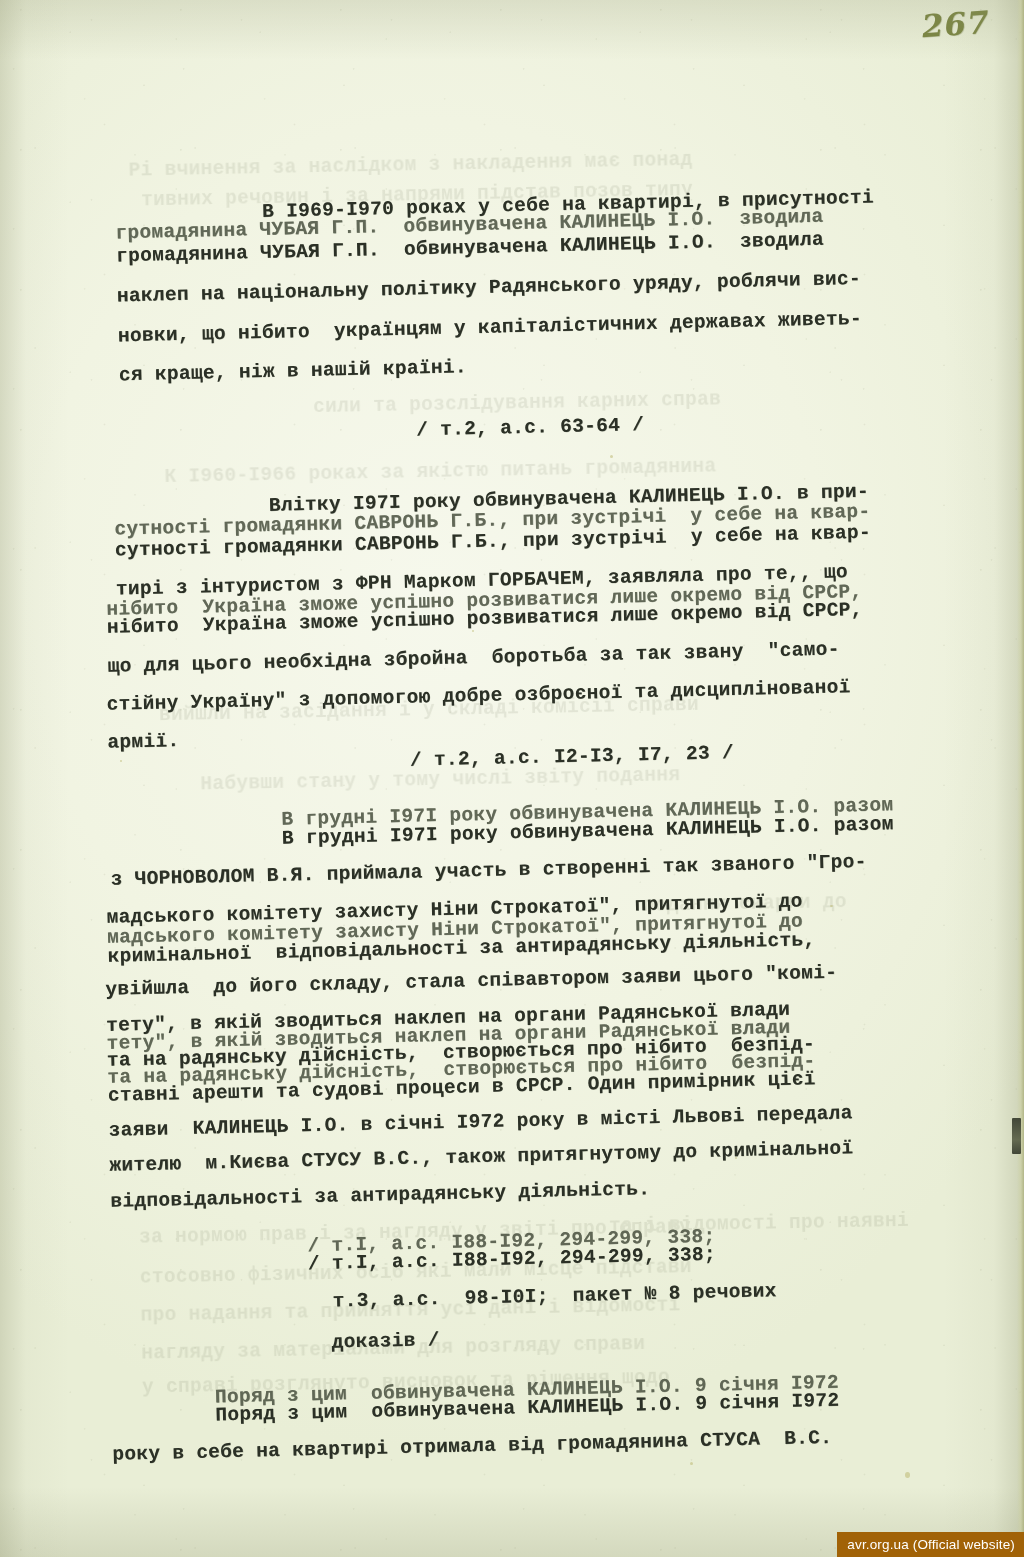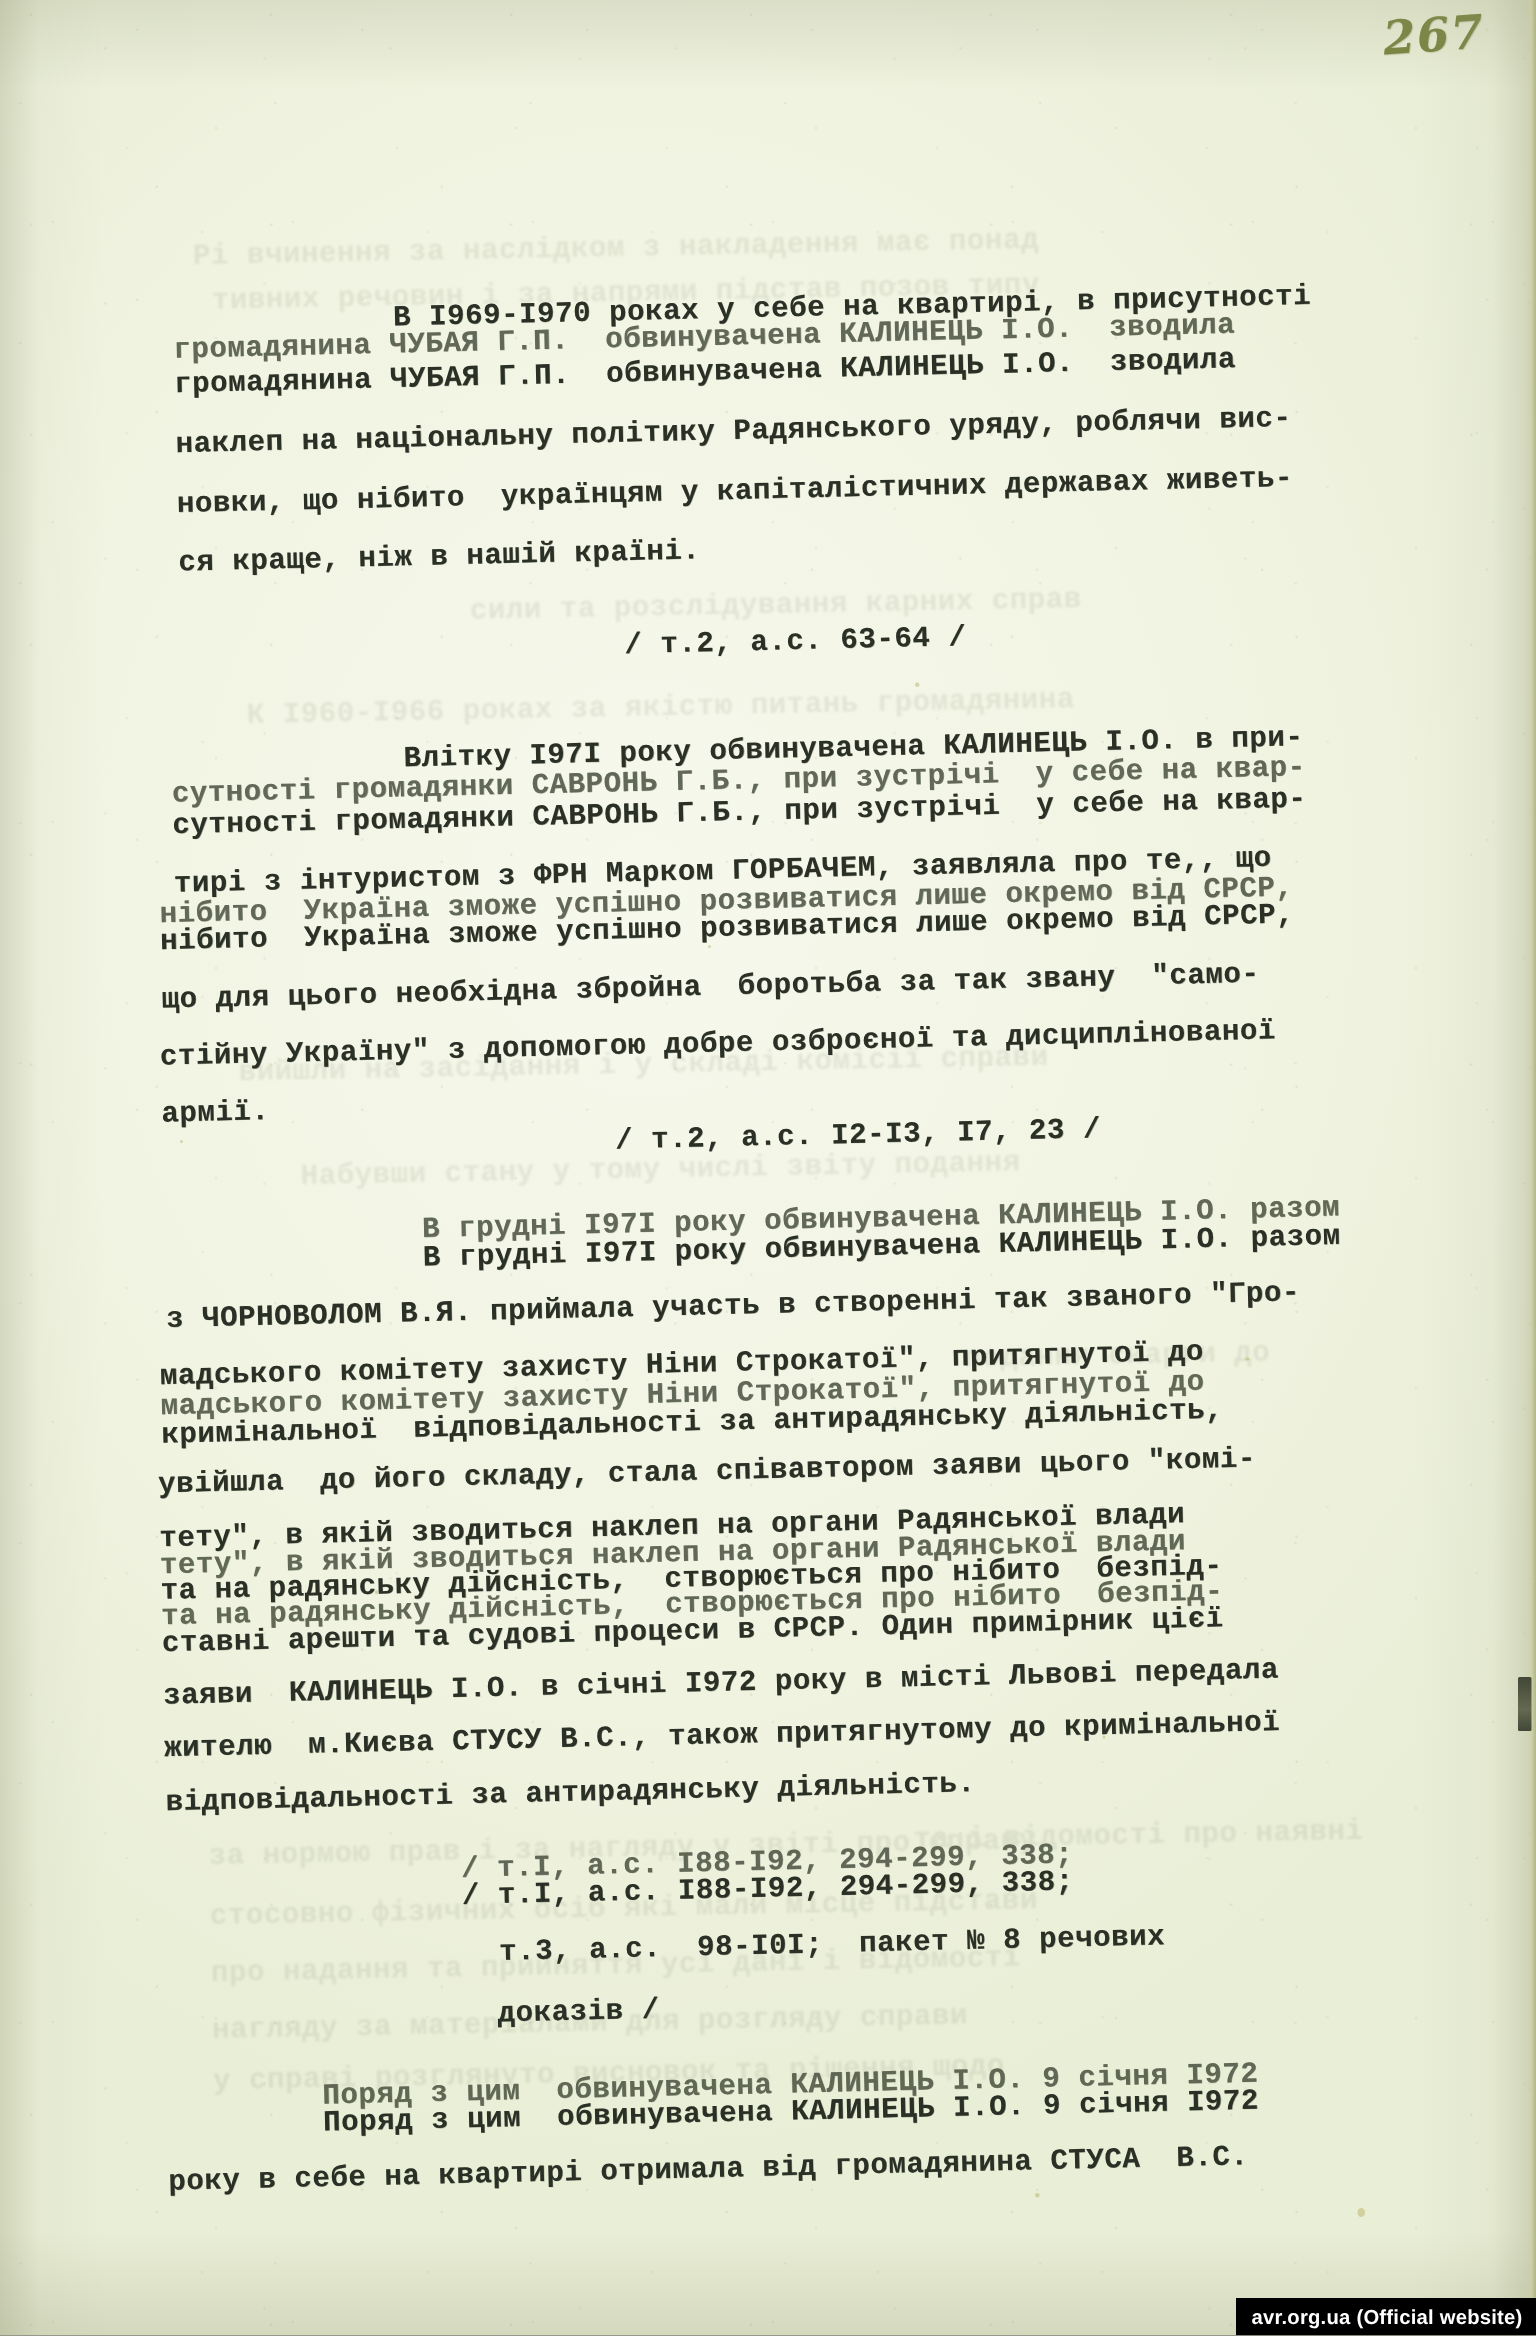--- a/index.html
+++ b/index.html
@@ -138,25 +138,25 @@
     right: 0; top: 0;
     width: 7px; height: 1557px;
     background: linear-gradient(to right, rgba(190,195,150,0) 0%, rgba(205,208,160,.55) 55%, rgba(168,172,120,.75) 100%);
   }
 
   
   .watermark {
     position: absolute;
     right: 0;
     bottom: 0;
-    background: #000000;
+    background: #a16207;
     color: #ffffff;
     font-family: "Liberation Sans", sans-serif;
     font-size: 13.5px;
-    font-weight: 700;
+    font-weight: 400;
     padding: 6px 9px 6px 10px;
     letter-spacing: .15px;
     line-height: 1;
   }
 </style>
 </head>
 <body>
 
 <div class="scan">
 

